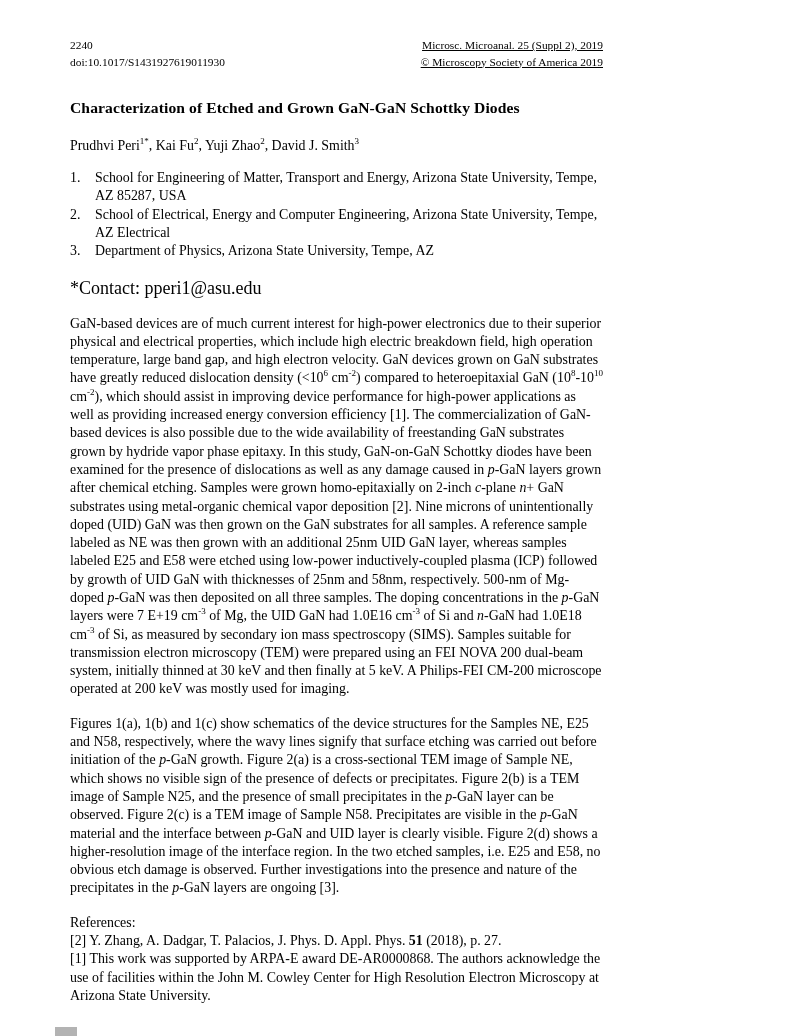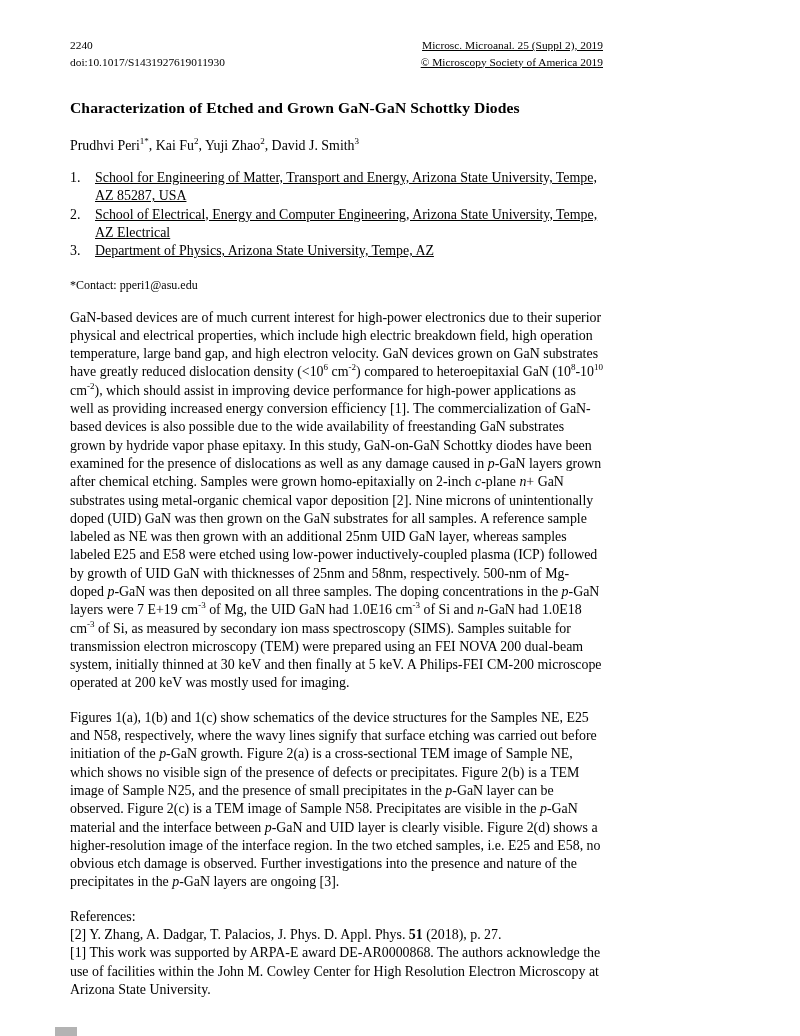--- a/index.html
+++ b/index.html
@@ -37,23 +37,23 @@
     font-size: 13.9px;
     margin-top: 21px;
   }
   .affils {
     margin-top: 15px;
     font-size: 13.9px;
     line-height: 18.3px;
   }
   .affil-item { display: flex; }
   .affil-num { width: 25px; flex: none; }
-  .affil-text { flex: 1; text-decoration: underline; }
+  .affil-text { flex: 1; }
   .contact {
-    font-size: 12px;
+    font-size: 18px;
     margin-top: 17px;
   }
   .body-par {
     font-size: 13.9px;
     line-height: 18.3px;
     margin: 16px 0 0 0;
     text-align: left;
   }
   .refs {
     font-size: 13.9px;

